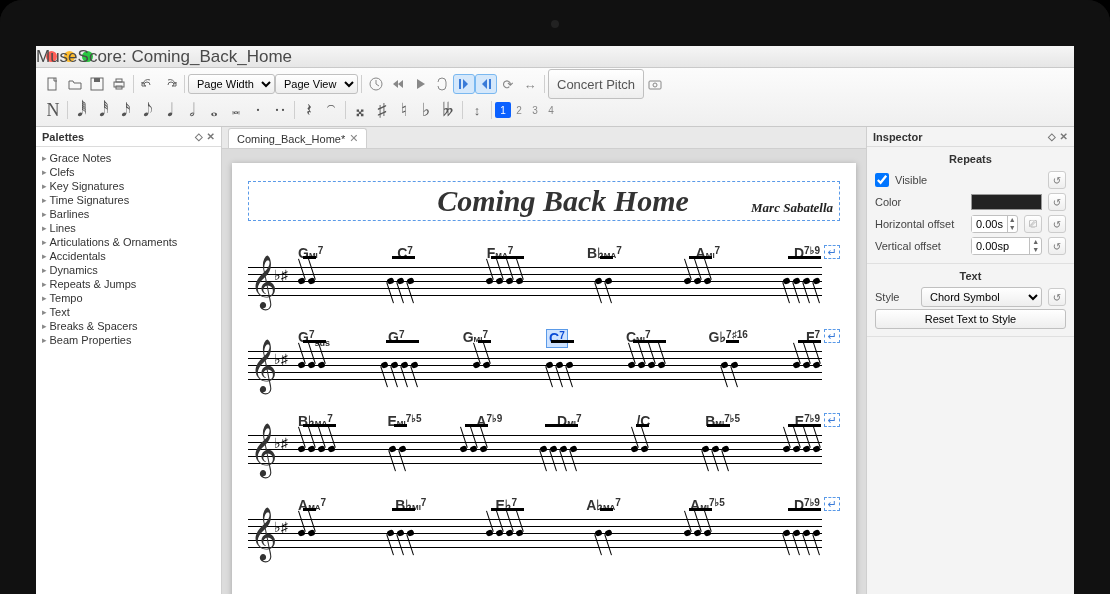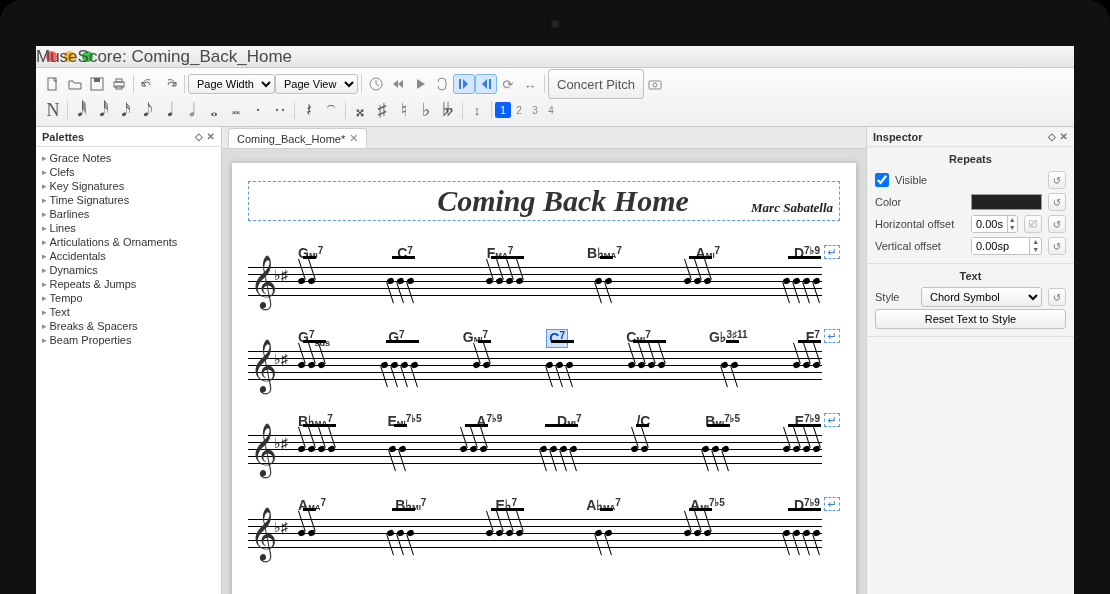--- a/index.html
+++ b/index.html
@@ -392,21 +392,21 @@
                   <div class="sl" style="top:28px"></div>
                 </div>
                 <span class="clef">𝄞</span>
                 <span class="keysig">♭♯</span>
                 <div class="chords">
                   <span class="chord">G<sup>7</sup><sub style="font-size:9px">sus</sub></span>
                   <span class="chord">G<sup>7</sup></span>
                   <span class="chord">G<span class="sc">mi</span><sup>7</sup></span>
                   <span class="chord sel">C<sup>7</sup></span>
                   <span class="chord">C<span class="sc">mi</span><sup>7</sup></span>
-                  <span class="chord">G♭<sup>3♯11</sup></span>
+                  <span class="chord">G♭<sup>7♯16</sup></span>
                   <span class="chord">F<sup>7</sup></span>
                 </div>
                 <div class="notes">
                   <span class="ngrp beam">
                     <span class="nh stem"></span>
                     <span class="nh stem"></span>
                     <span class="nh stem"></span>
                   </span>
                   <span class="ngrp beam">
                     <span class="nh stem down"></span>

